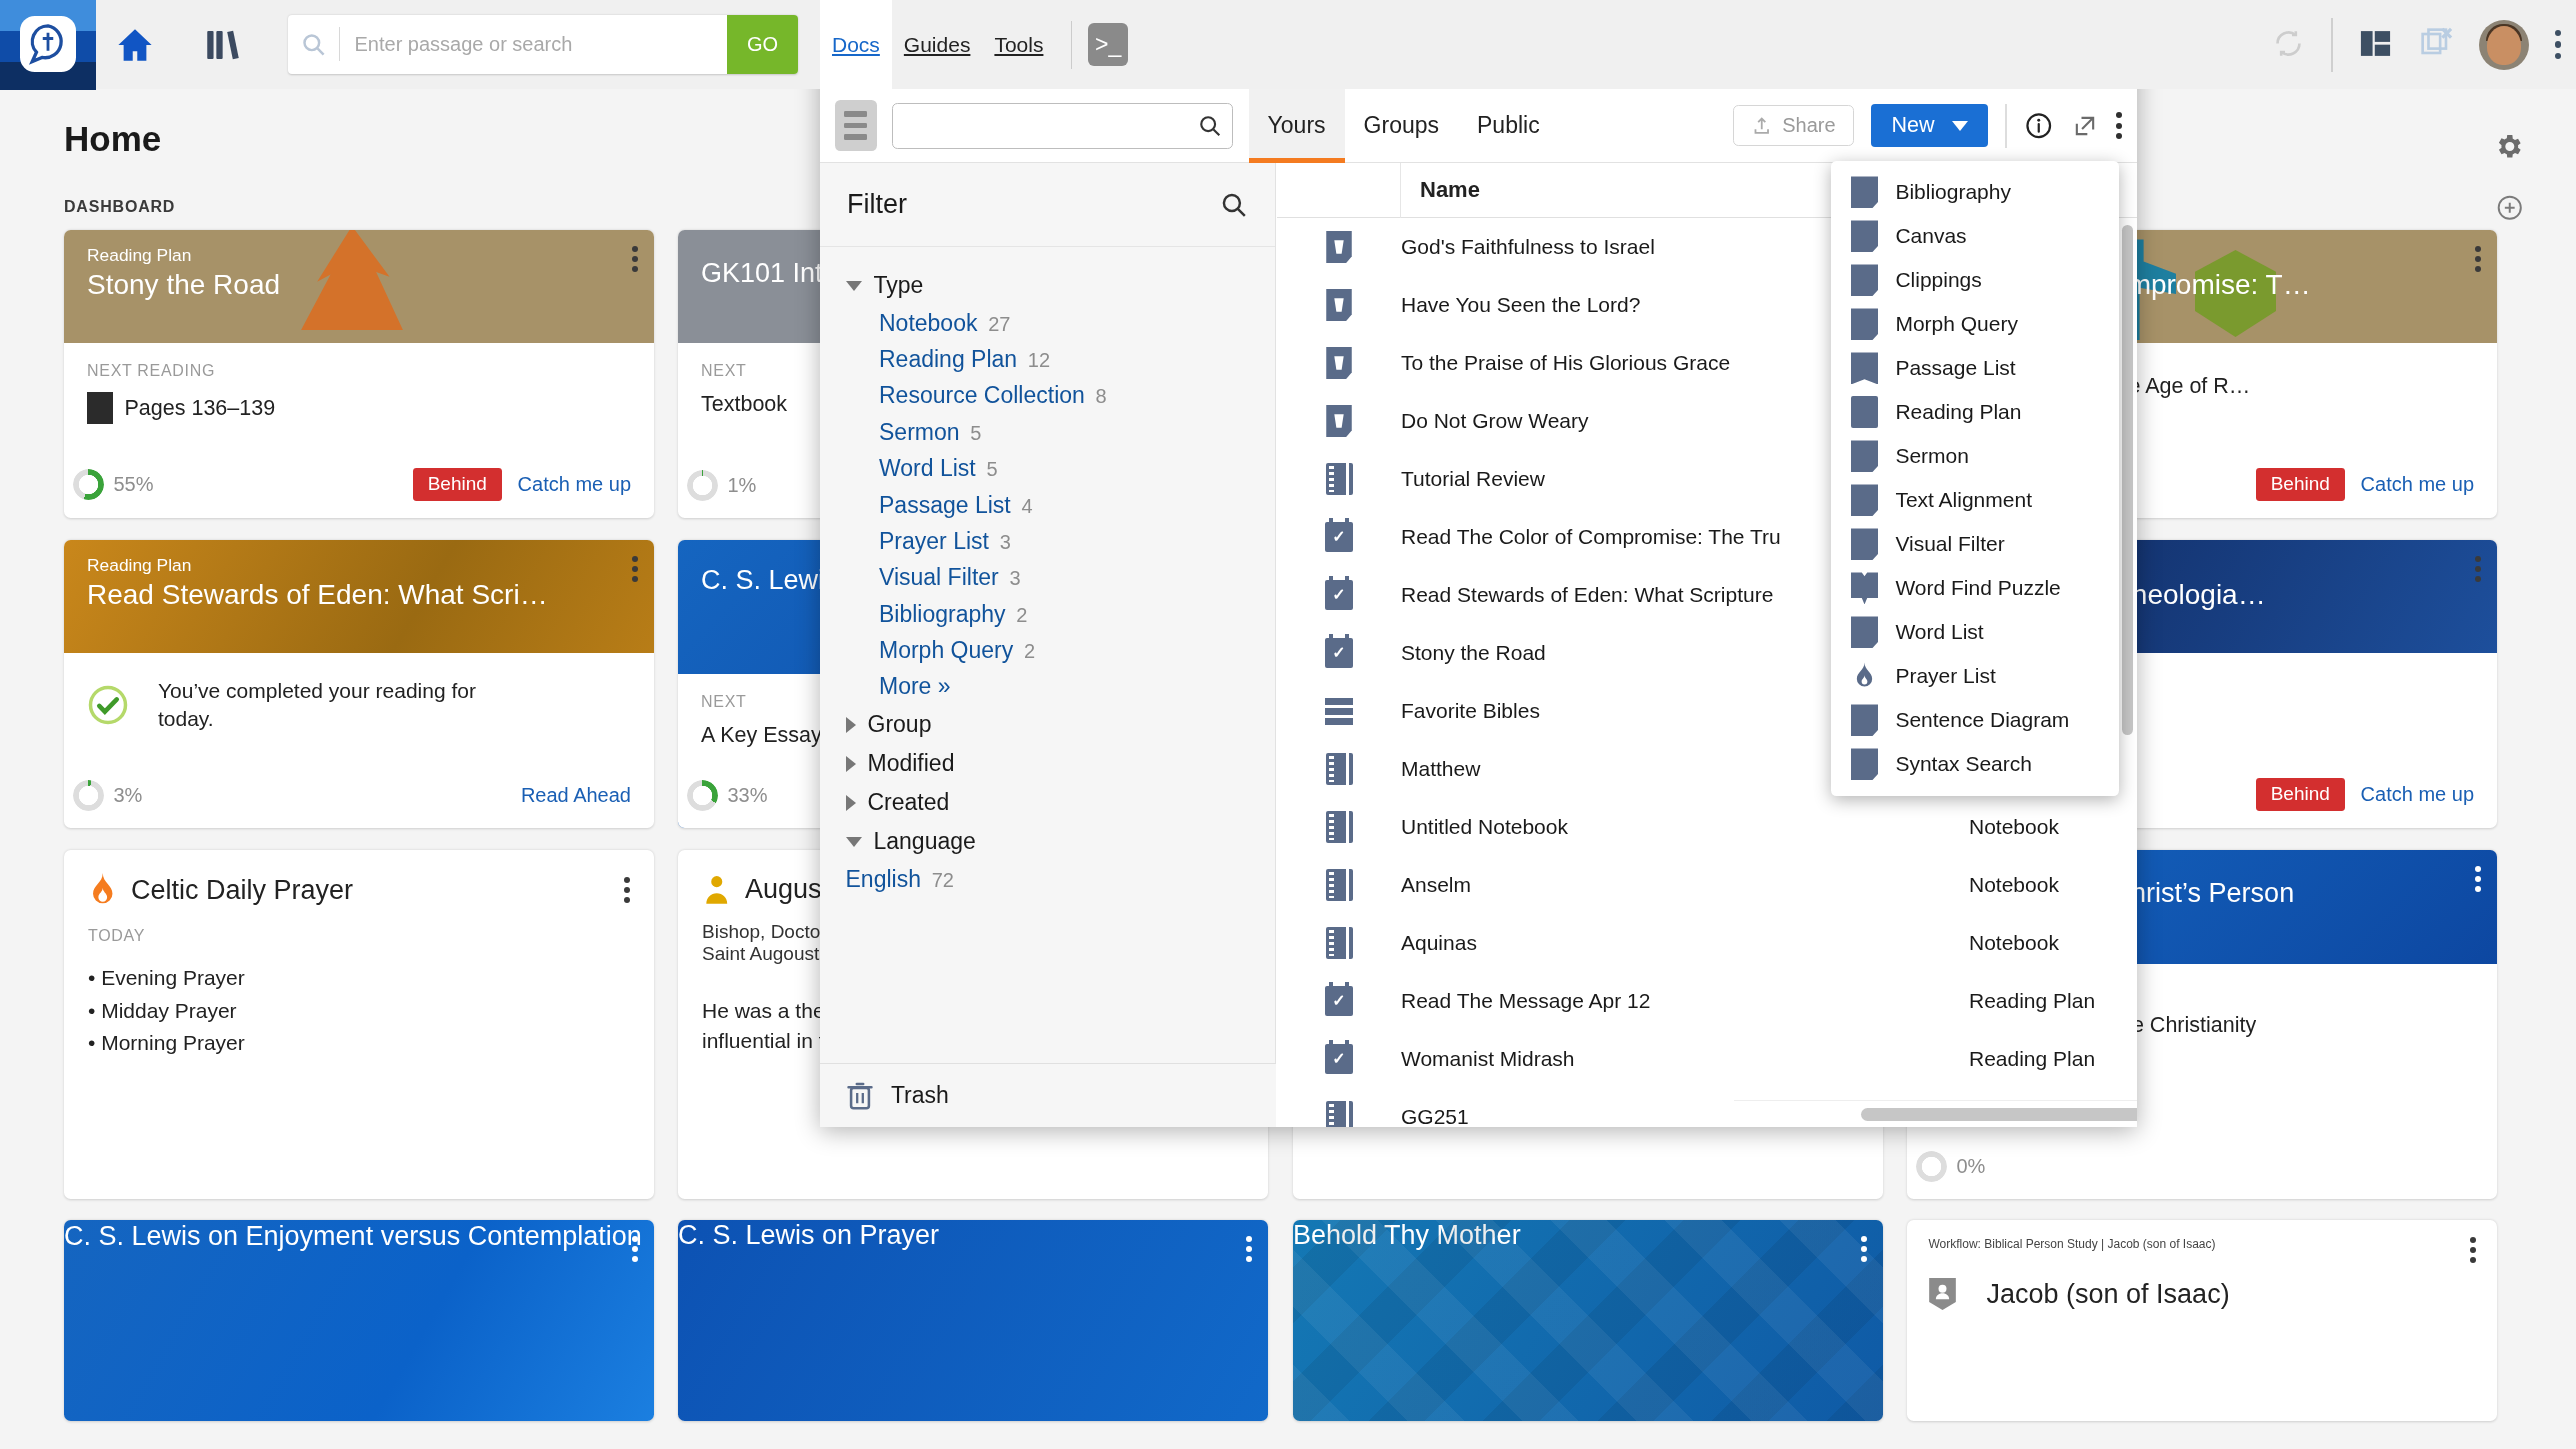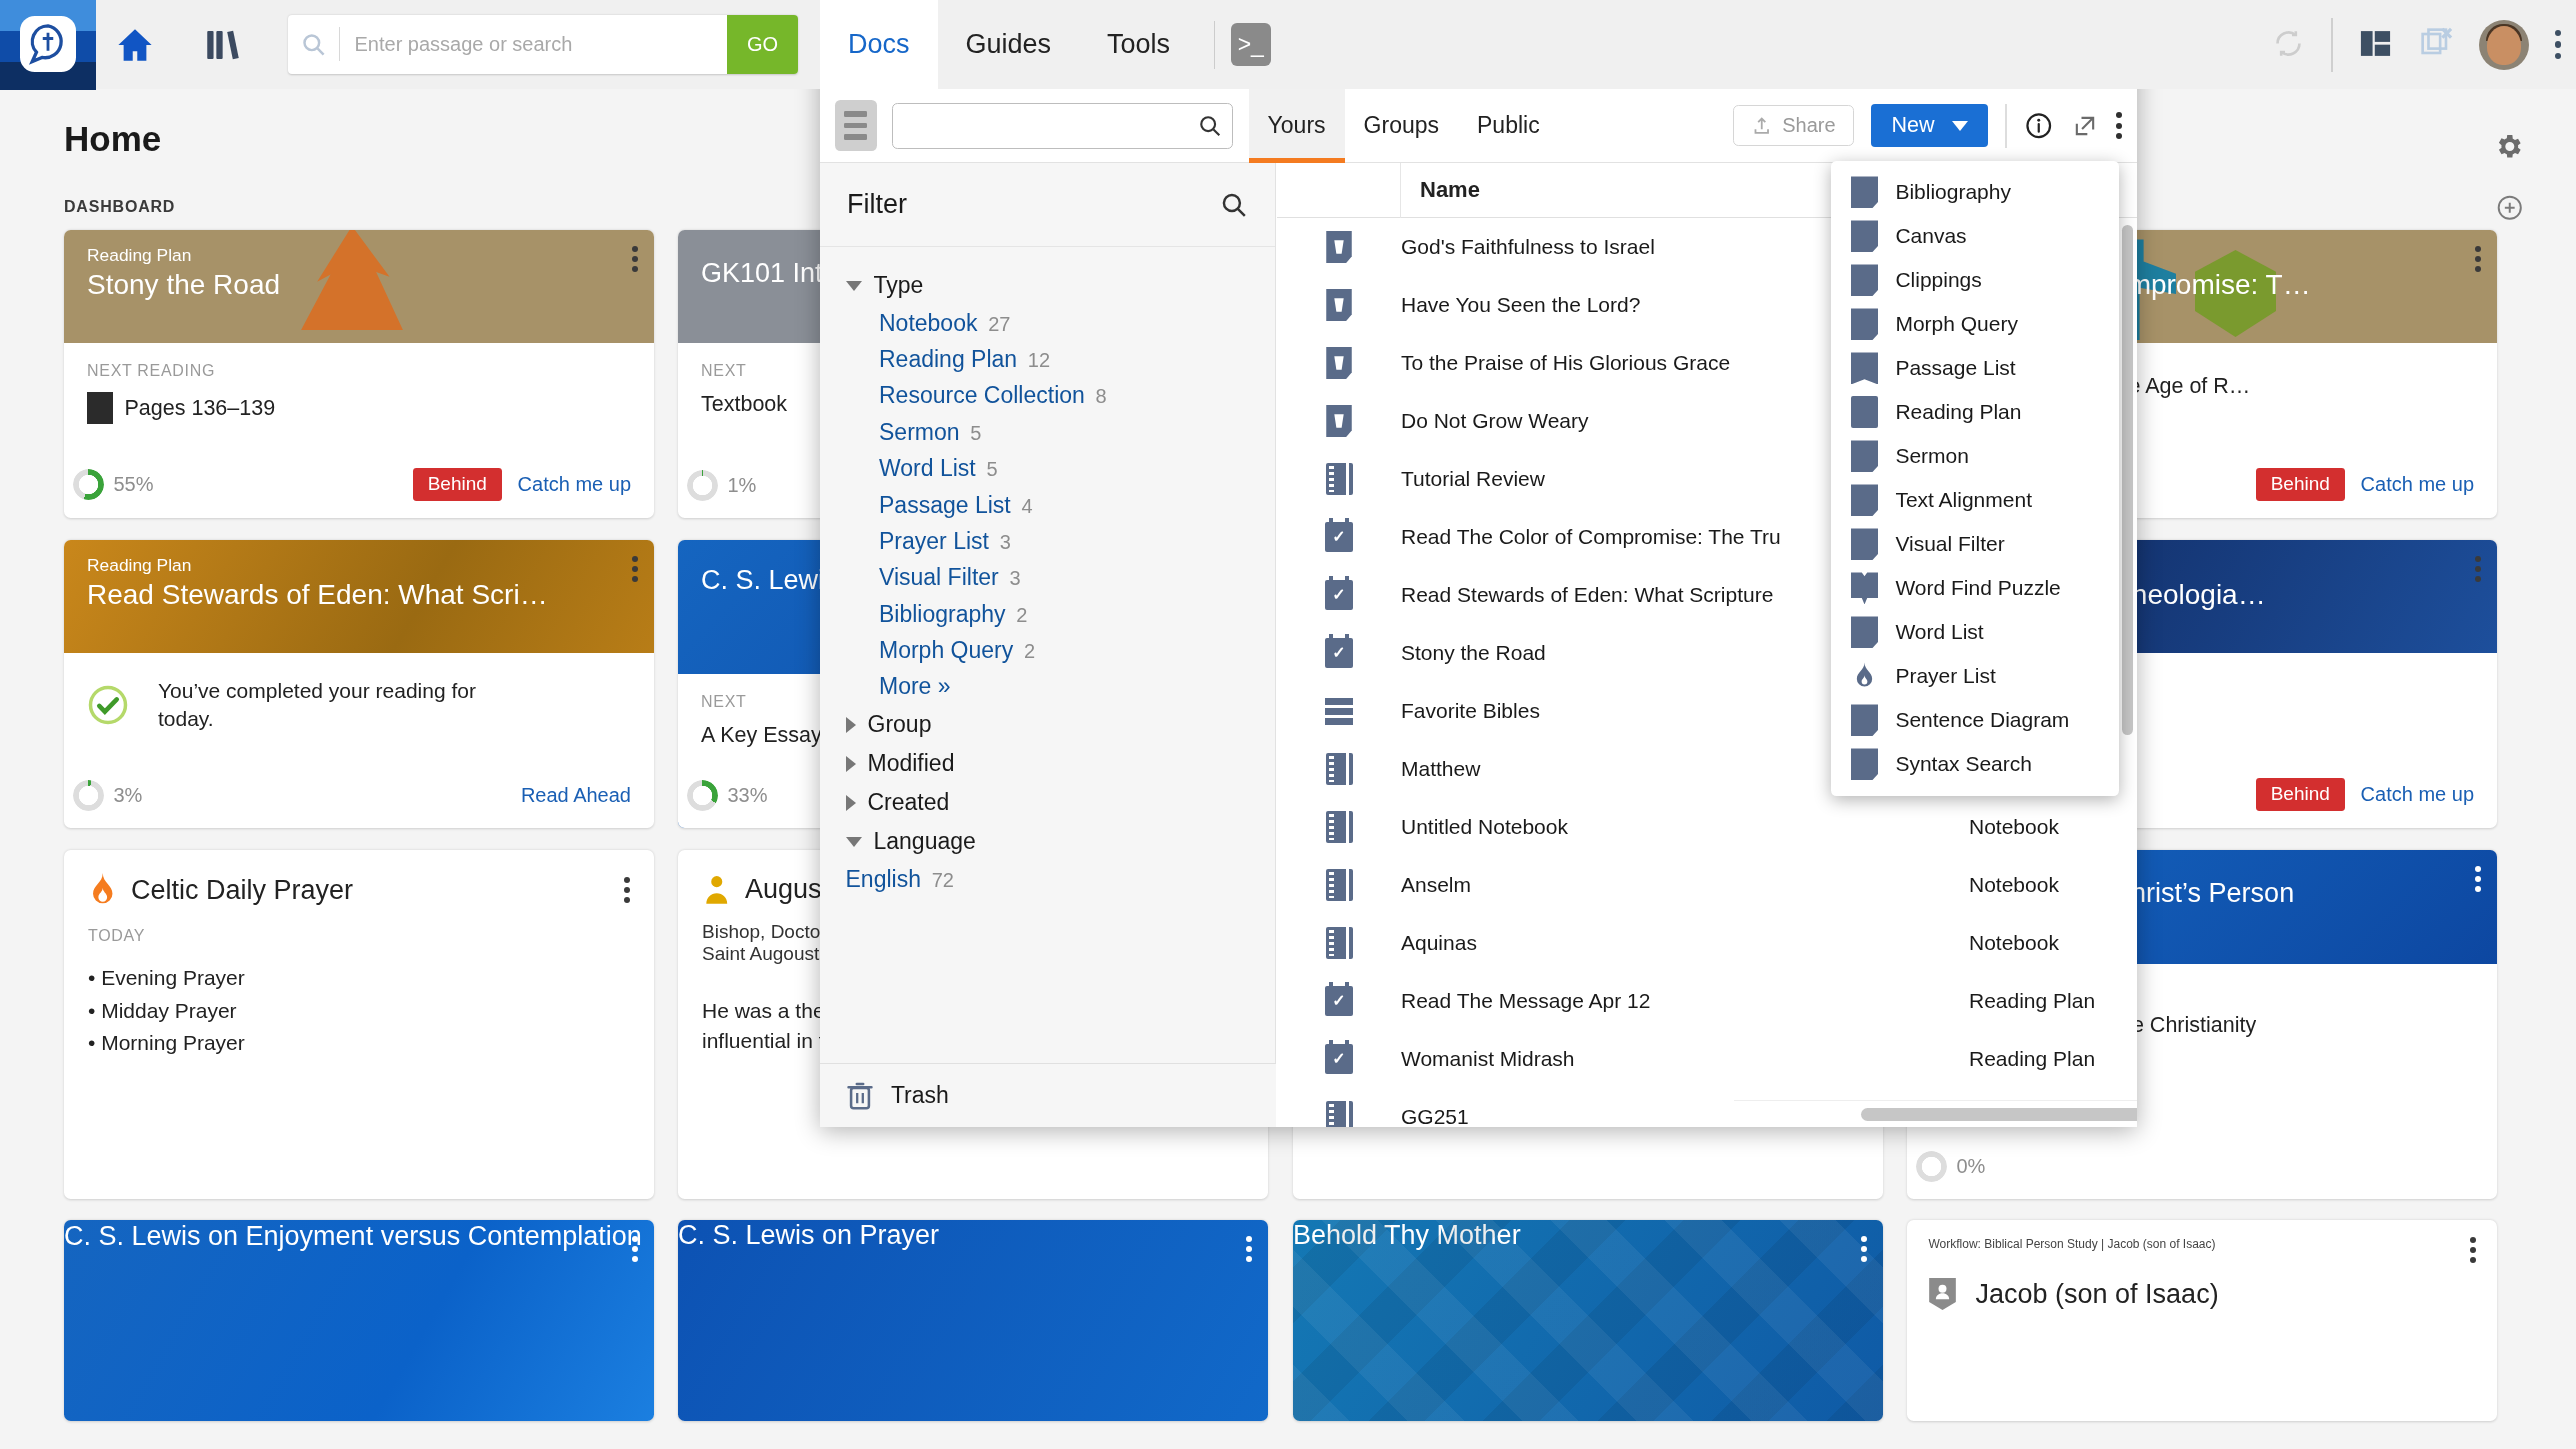--- a/index.html
+++ b/index.html
@@ -31,21 +31,21 @@
   #searchbar .mag{width:51px;display:flex;align-items:center;justify-content:center;}
   #searchbar .divider{width:0.7px;height:34px;background:#d8d8d8;}
   #searchbar input{flex:1;border:0;outline:none;font-size:20px;padding:0 14.8px;color:#333;
       font-family:"Liberation Sans",sans-serif;}
   #searchbar input::placeholder{color:#a9a9a9;}
   #go-btn{width:71px;height:59px;background:#76b72a;color:#fff;font-size:20px;display:flex;
       align-items:center;justify-content:center;cursor:pointer;}
 
   
   #nav-tabs{position:absolute;left:820px;top:0;height:89px;display:flex;align-items:stretch;}
-  .nav-tab{display:flex;align-items:center;padding:0 28px;font-size:27px;color:#222;cursor:pointer;}
+  .nav-tab{display:flex;align-items:center;padding:0 12px;font-size:21px;color:#222;cursor:pointer;text-decoration:underline;}
   .nav-tab.active{color:#1667c9;background:#fff;}
   #nav-sep{width:0.7px;height:48px;align-self:center;background:#ccc;margin:0 16px;}
   #cmd-btn{align-self:center;width:40px;height:43px;background:#8a8a8a;border-radius:6px;
       display:flex;align-items:center;justify-content:center;cursor:pointer;color:#fff;font-size:23px;}
 
   #tb-right{position:absolute;right:14.8px;top:0;height:89px;display:flex;align-items:center;gap:25.5px;}
   #tb-right .sep{width:1.3px;height:54px;background:#cfcfcf;}
   #avatar{width:50px;height:50px;border-radius:50%;background:#8c8374;overflow:hidden;position:relative;}
   #avatar .face{position:absolute;left:8px;top:6.7px;width:34px;height:39px;border-radius:50% 50% 45% 45%;
      background:#c98f63;}
@@ -447,21 +447,21 @@
       <div style="padding:17.4px 21.5px;position:relative;height:100%">
         <div style="display:flex;align-items:flex-start">
           <div style="font-size:12px;color:#444;max-width:470px">Workflow: Biblical Person Study | Jacob (son of Isaac)</div>
           <span class="spacer"></span>
           <span class="card-kebab" style="position:static">
               <i></i>
               <i></i>
               <i></i>
             </span>
         </div>
-        <div style="display:flex;align-items:center;gap:20px;margin-top:14.8px">
+        <div style="display:flex;align-items:center;gap:31px;margin-top:14.8px">
           <svg width="27" height="32" viewBox="0 0 20 24">
             <path d="M0 0h20v18l-10 6-10-6z" fill="#8b8b8b"></path>
             <circle cx="10" cy="8" r="3" fill="#fff"></circle>
             <path d="M5 16c0-2.8 2.2-4.6 5-4.6S15 13.2 15 16z" fill="#fff"></path>
           </svg>
           <span style="font-size:27px">Jacob (son of Isaac)</span>
         </div>
       </div>
     </div>
 

